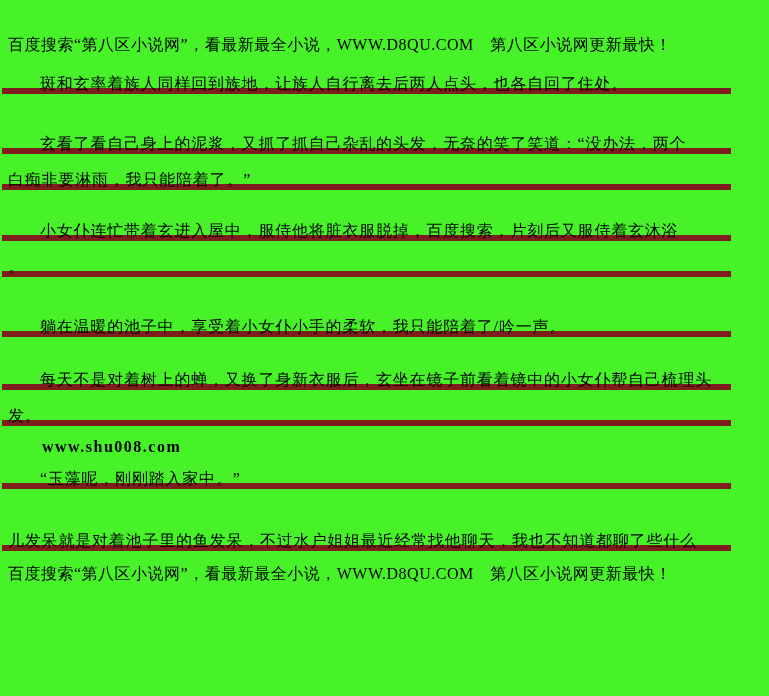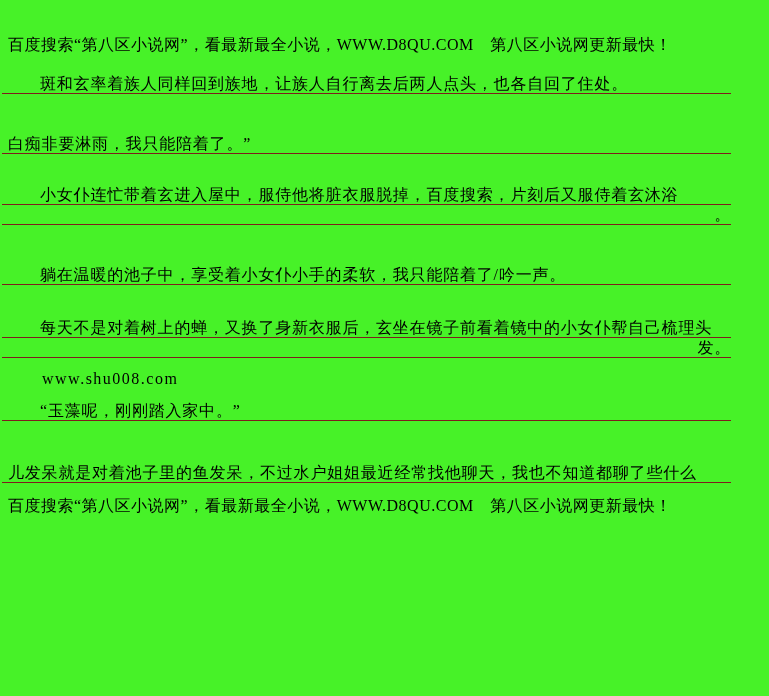--- a/index.html
+++ b/index.html
@@ -23,54 +23,55 @@
     padding: 35px 26px 0 8px;
   }
   .line {
     height: 20px;
     line-height: 20px;
     white-space: nowrap;
     overflow: visible;
   }
   
   .u {
-    border-bottom: 1px solid #7f1d1d;
+    border-bottom: 6px solid #7f1d1d;
     margin-left: -6px;
     padding-left: 6px;
     width: 729px;
     box-sizing: border-box;
   }
-  .para .line + .line { margin-top: 0; text-align: right; }
+  .para .line + .line { margin-top: 16px; }
   .ind { text-indent: 32px; }
 
   .banner { letter-spacing: 0.5px; }
   .mt19 { margin-top: 19px; }
   .mt37 { margin-top: 37px; }
   .mt40 { margin-top: 40px; }
   .mt31 { margin-top: 31px; }
   .mt33 { margin-top: 33px; }
-  .mt11 { margin-top: 11px; }
+  .mt11 { margin-top: 11px; font-weight: bold; }
   .mt12 { margin-top: 12px; }
   .mt42 { margin-top: 42px; }
   .mt13 { margin-top: 13px; }
   .watermark { padding-left: 34px; letter-spacing: 1.5px; }
 </style>
 </head>
 <body>
 
 <div class="page">
 
   <div class="line banner">百度搜索“第八区小说网”，看最新最全小说，WWW.D8QU.COM　第八区小说网更新最快！</div>
 
   <div class="para mt19">
     <div class="line u ind">斑和玄率着族人同样回到族地，让族人自行离去后两人点头，也各自回了住处。</div>
   </div>
 
 
   <div class="para mt40">
+    <div class="line u ind">玄看了看自己身上的泥浆，又抓了抓自己杂乱的头发，无奈的笑了笑道：“没办法，两个</div>
     <div class="line u">白痴非要淋雨，我只能陪着了。”</div>
   </div>
 
   <div class="para mt31">
     <div class="line u ind">小女仆连忙带着玄进入屋中，服侍他将脏衣服脱掉，百度搜索，片刻后又服侍着玄沐浴</div>
     <div class="line u">。</div>
   </div>
 
   <div class="para mt40">
     <div class="line u ind">躺在温暖的池子中，享受着小女仆小手的柔软，我只能陪着了/吟一声。</div>

